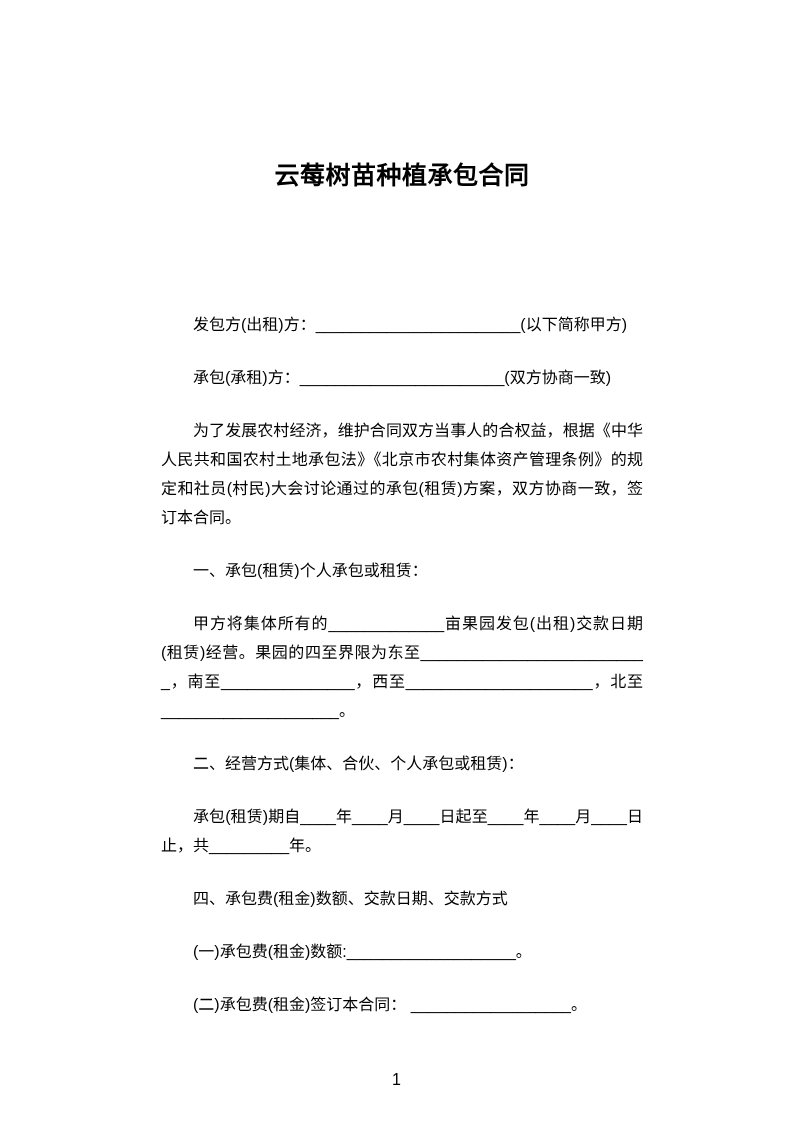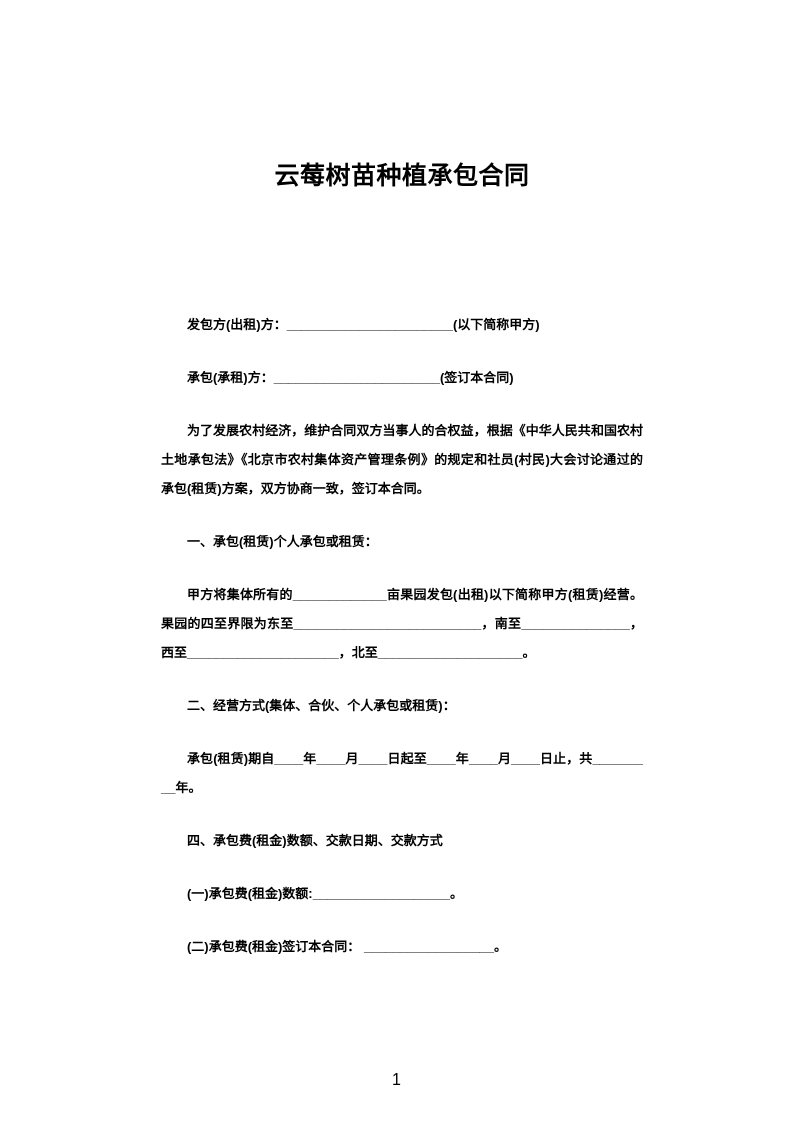--- a/index.html
+++ b/index.html
@@ -22,28 +22,27 @@
   }
   .doc-title {
     font-size: 25px;
     font-weight: bold;
     text-align: center;
     line-height: 36px;
     margin: 0 0 117px 0;
     letter-spacing: 0.5px;
   }
   .para {
-    font-size: 13px;
+    font-size: 16px;
     line-height: 29px;
     margin: 0 0 24px 0;
     text-indent: 2em;
     text-align: justify;
     word-break: break-all;
     overflow-wrap: anywhere;
-    font-weight: bold;
   }
   .page-number {
     position: absolute;
     left: 0;
     right: 0;
     bottom: 50px;
     text-align: center;
     font-size: 16px;
     line-height: 18px;
   }
@@ -51,27 +50,27 @@
 </head>
 <body>
 
 <div class="page">
   <div class="content">
 
     <h1 class="doc-title">云莓树苗种植承包合同</h1>
 
     <p class="para">发包方(出租)方：_______________________(以下简称甲方)</p>
 
-    <p class="para">承包(承租)方：_______________________(签订本合同)</p>
+    <p class="para">承包(承租)方：_______________________(双方协商一致)</p>
 
     <p class="para">为了发展农村经济，维护合同双方当事人的合权益，根据《中华人民共和国农村土地承包法》《北京市农村集体资产管理条例》的规定和社员(村民)大会讨论通过的承包(租赁)方案，双方协商一致，签订本合同。</p>
 
     <p class="para">一、承包(租赁)个人承包或租赁：</p>
 
-    <p class="para">甲方将集体所有的_____________亩果园发包(出租)以下简称甲方(租赁)经营。果园的四至界限为东至__________________________，南至_______________，西至_____________________，北至____________________。</p>
+    <p class="para">甲方将集体所有的_____________亩果园发包(出租)交款日期(租赁)经营。果园的四至界限为东至__________________________，南至_______________，西至_____________________，北至____________________。</p>
 
     <p class="para">二、经营方式(集体、合伙、个人承包或租赁)：</p>
 
 
     <p class="para">承包(租赁)期自____年____月____日起至____年____月____日止，共_________年。</p>
 
     <p class="para">四、承包费(租金)数额、交款日期、交款方式</p>
 
     <p class="para">(一)承包费(租金)数额:___________________。</p>
 

